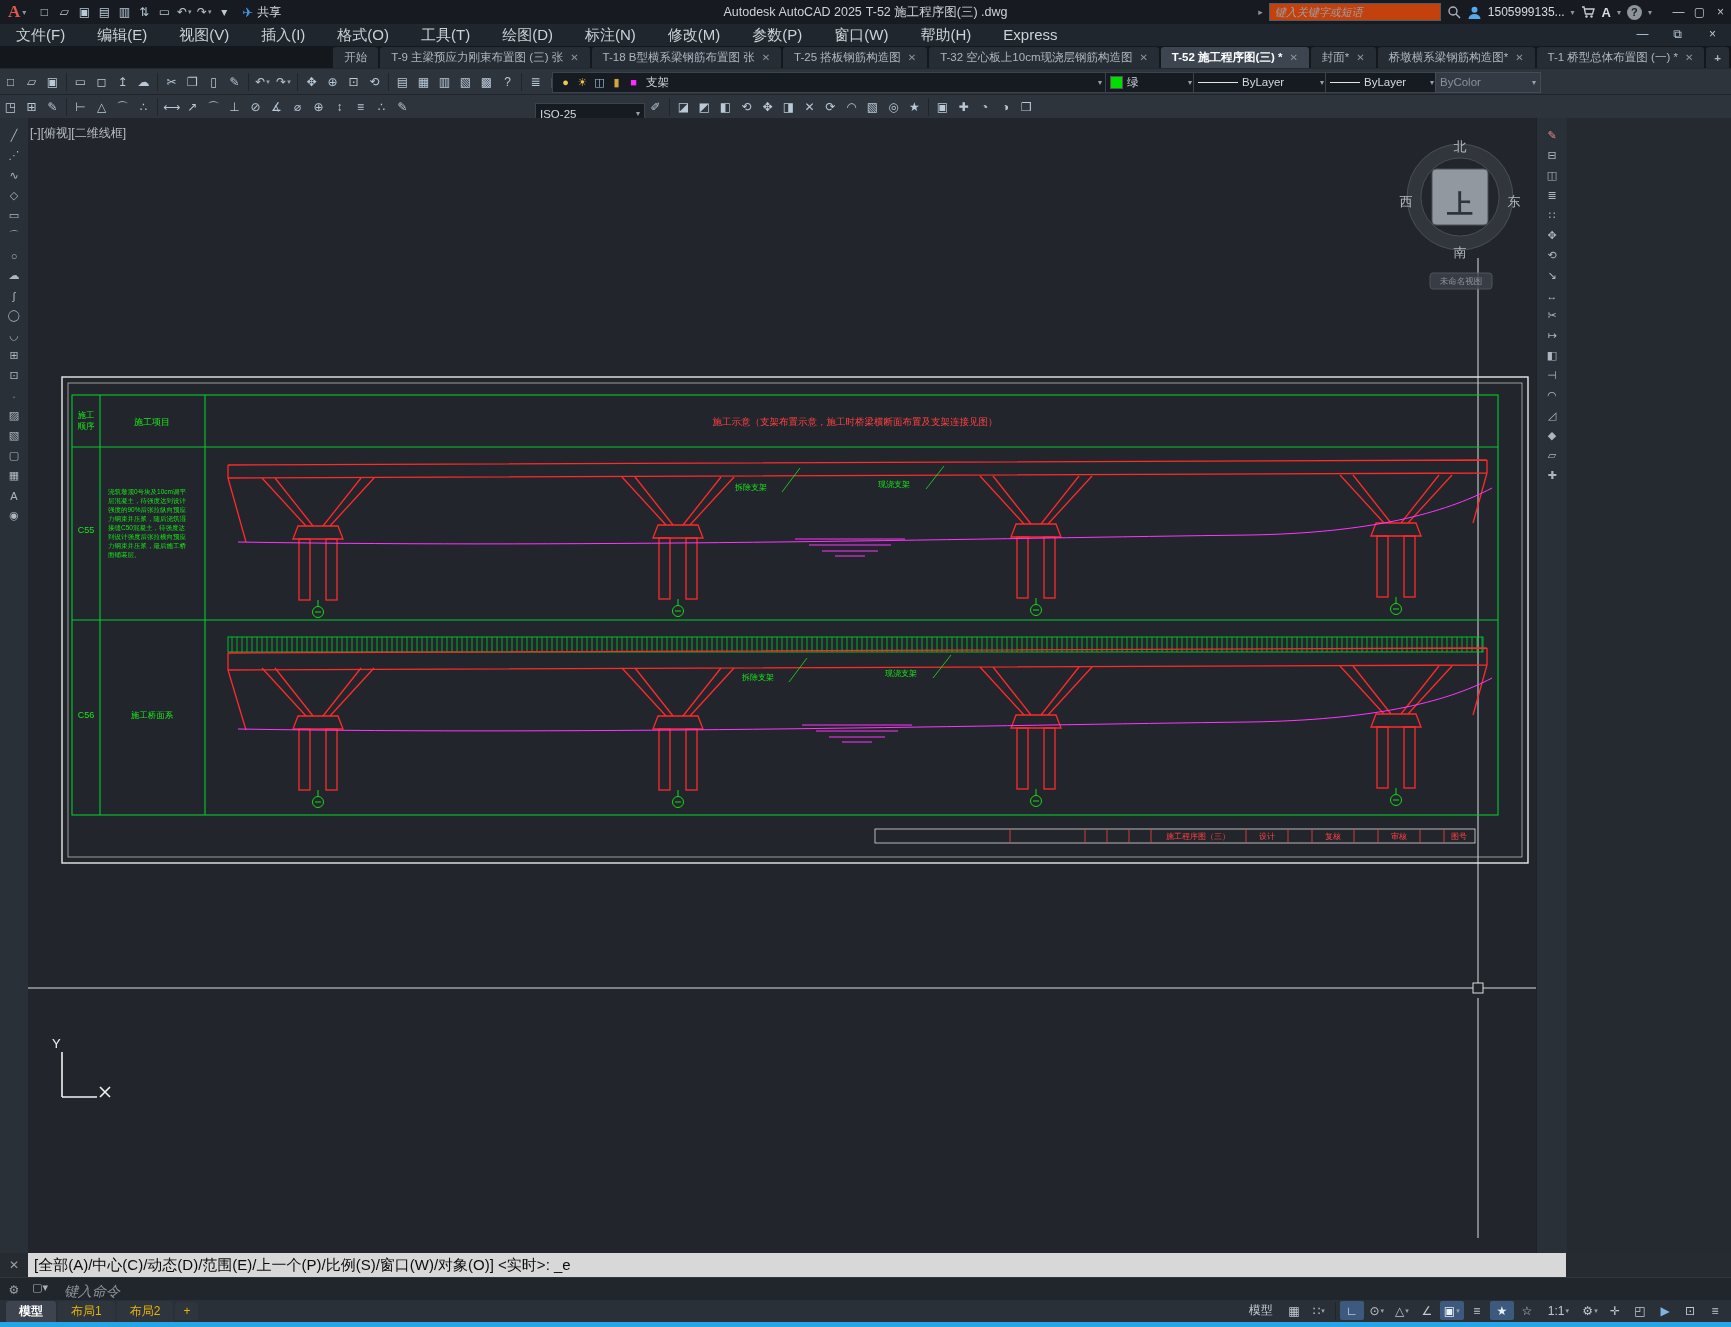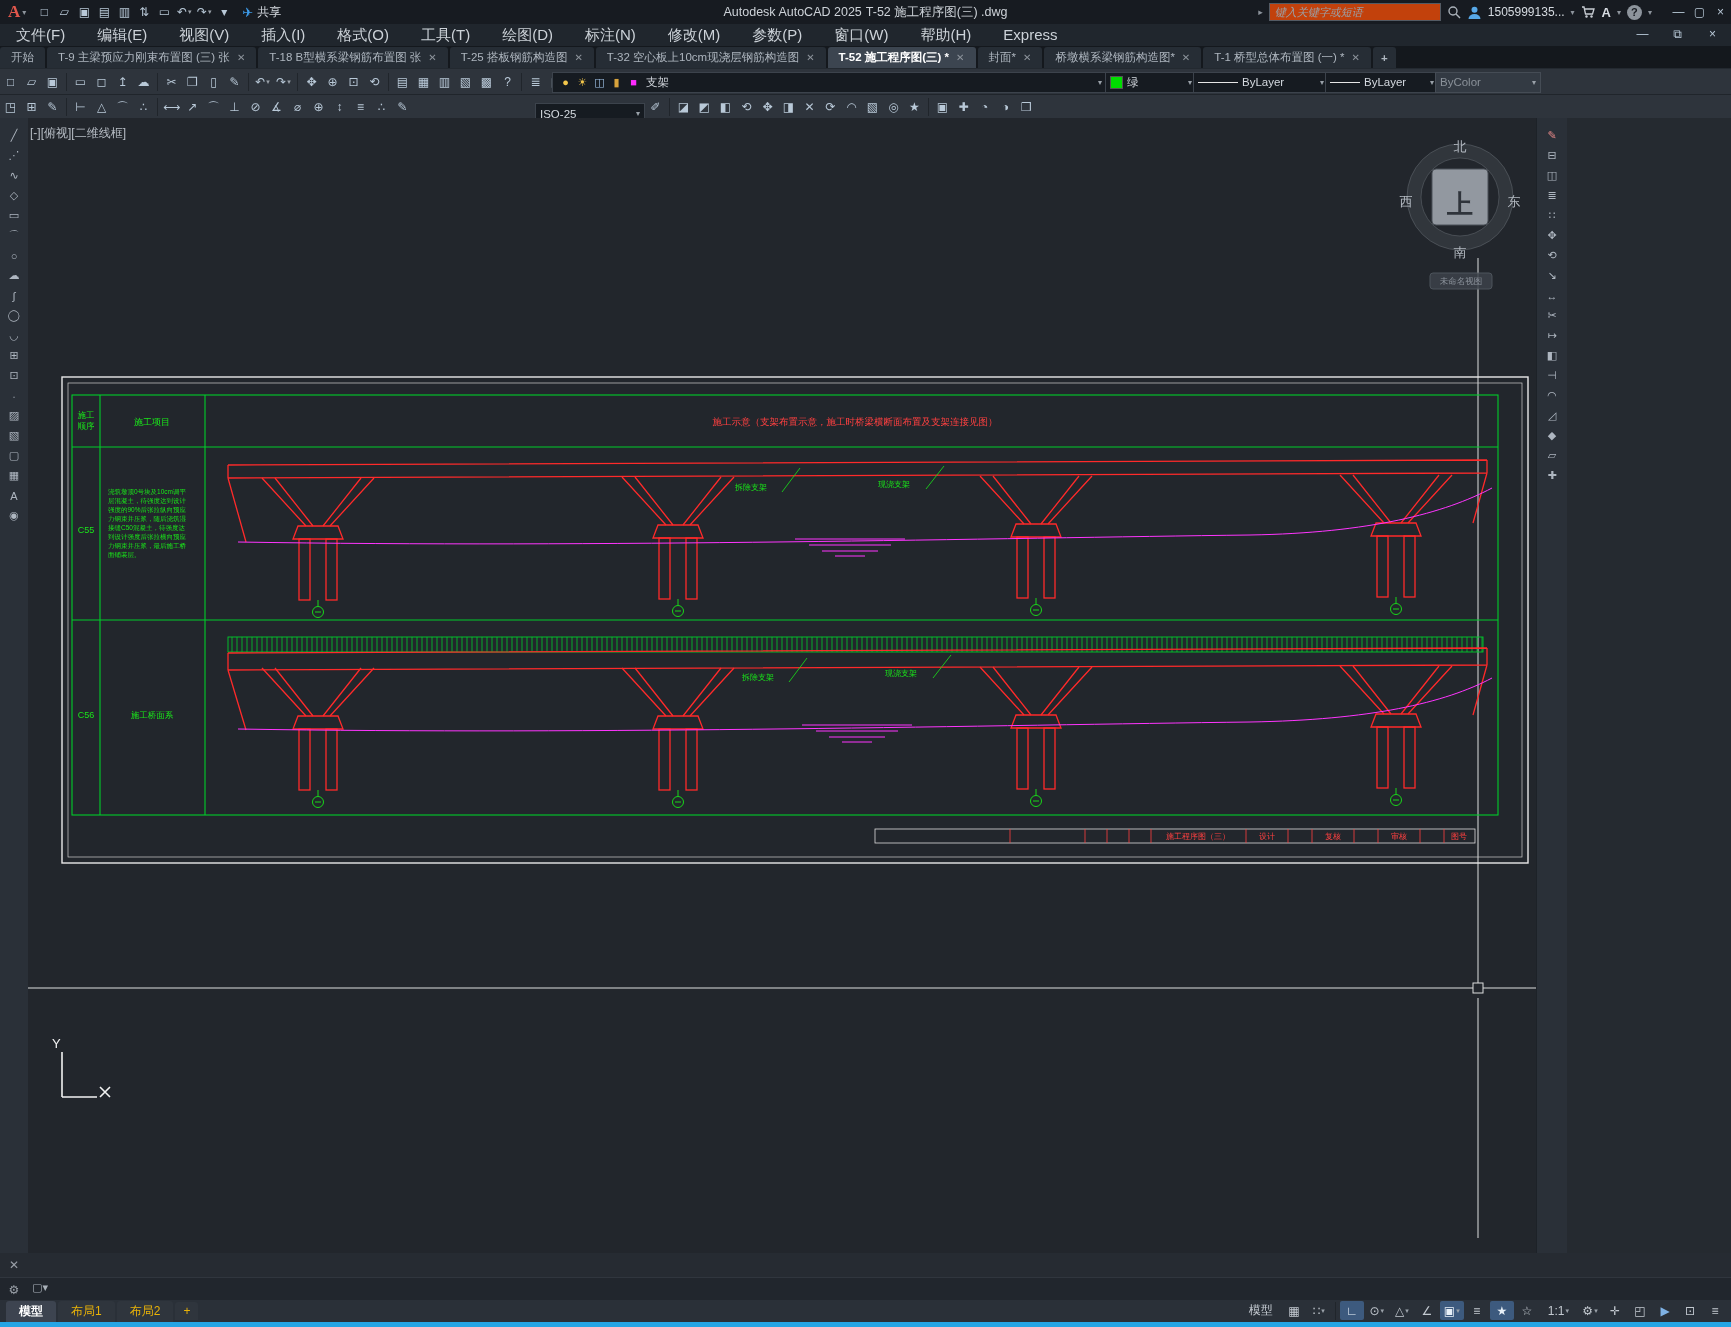--- a/index.html
+++ b/index.html
@@ -27,21 +27,21 @@
   .tcaret{color:#8d949c;font-size:8px;}
   .bigA{color:#d6dbe1;font-weight:bold;font-size:13px;}
   .qmark{width:15px;height:15px;border-radius:50%;background:#8d949c;color:#171b21;font-weight:bold;
          font-size:11px;display:flex;align-items:center;justify-content:center;}
   .winbtns{display:flex;margin-left:10px;}
   
   .menubar{position:absolute;left:0;top:24px;width:1731px;height:22px;background:#20262d;display:flex;align-items:center;}
   .mitem{padding:0 16px;font-size:15px;color:#ccd2d8;line-height:22px;}
   .docctl{position:absolute;right:8px;top:0;display:flex;gap:14px;color:#aab1b9;font-size:11px;line-height:22px;}
   
-  .tabbar{position:absolute;left:0;top:46px;width:1731px;height:22px;background:#14181d;display:flex;align-items:flex-end;}
+  .tabbar{position:absolute;left:0;top:46px;width:1731px;height:22px;background:#14181d;display:flex;align-items:flex-end;justify-content:flex-end;}
   .ftab{height:21px;display:flex;align-items:center;gap:7px;padding:0 11px;background:#262d35;color:#aeb6bf;
         font-size:11.5px;margin-right:2px;border-radius:3px 3px 0 0;white-space:nowrap;}
   .ftab.act{background:#3c4550;color:#ffffff;font-weight:bold;}
   .ftab .x{color:#8d949c;font-size:10px;}
   .ftab.plus{background:#262d35;color:#aeb6bf;padding:0 8px;font-weight:bold;}
   
   .tb{position:absolute;left:0;width:1731px;background:#2e343c;display:flex;align-items:center;border-top:1px solid #232930;}
   .tb1{top:68px;height:26px;}
   .tb2{top:94px;height:24px;border-top:1px solid #20252b;}
   .tbi{position:relative;width:21px;height:20px;display:inline-flex;align-items:center;justify-content:center;
@@ -512,24 +512,26 @@
       <g stroke="#f2f2f2" stroke-width="1.6" fill="none">
         <path d="M62,934 V979 M62,979 H97"></path>
         <path d="M100,969 L110,979 M110,969 L100,979"></path>
       </g>
       <text x="52" y="930" font-size="13" fill="#f2f2f2">Y</text>
     </svg>
   </div>
 
   <div class="cmd1">
     <span class="gut" style="top:0;height:24px">✕</span>
+    <div class="cmdhist">[全部(A)/中心(C)/动态(D)/范围(E)/上一个(P)/比例(S)/窗口(W)/对象(O)] &lt;实时&gt;: _e</div>
   </div>
   <div class="cmd2">
     <span class="gut" style="top:0;height:23px">⚙</span>
     <span class="cmdico">▢▾</span>
+    <input class="cmdinput" placeholder="键入命令" style="">
   </div>
 
   <div class="statusbar">
     <div class="ltabs" id="layouttabs">
         <div class="ltab act">模型</div>
         <div class="ltab">布局1</div>
         <div class="ltab">布局2</div>
         <div class="ltab plus">+</div>
       </div>
     <div class="sticons">

